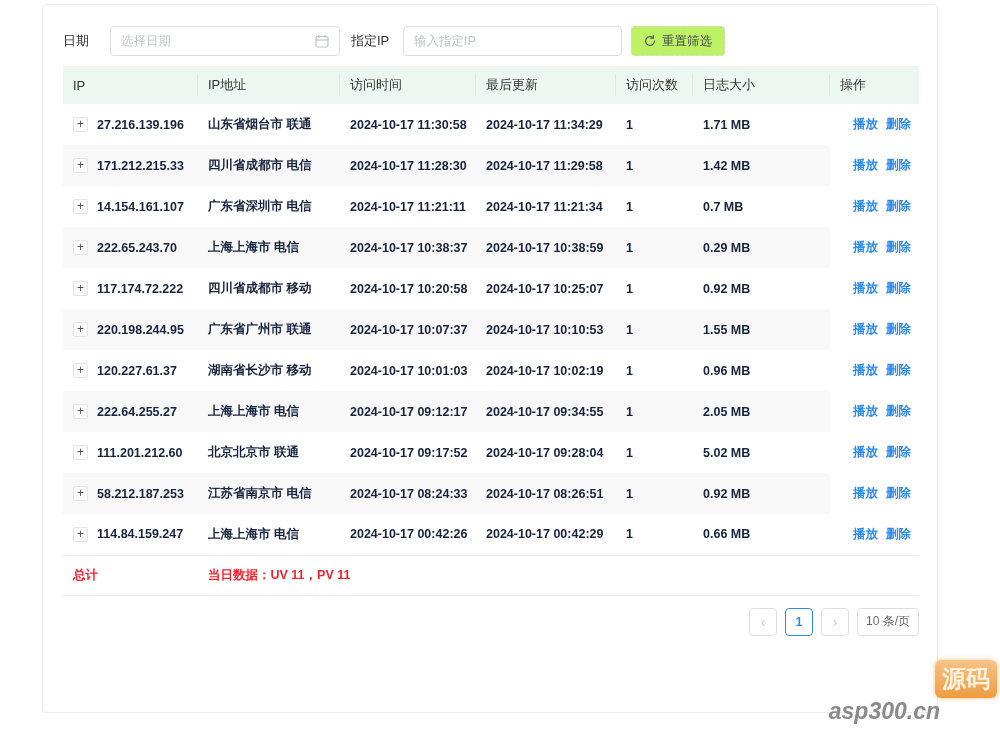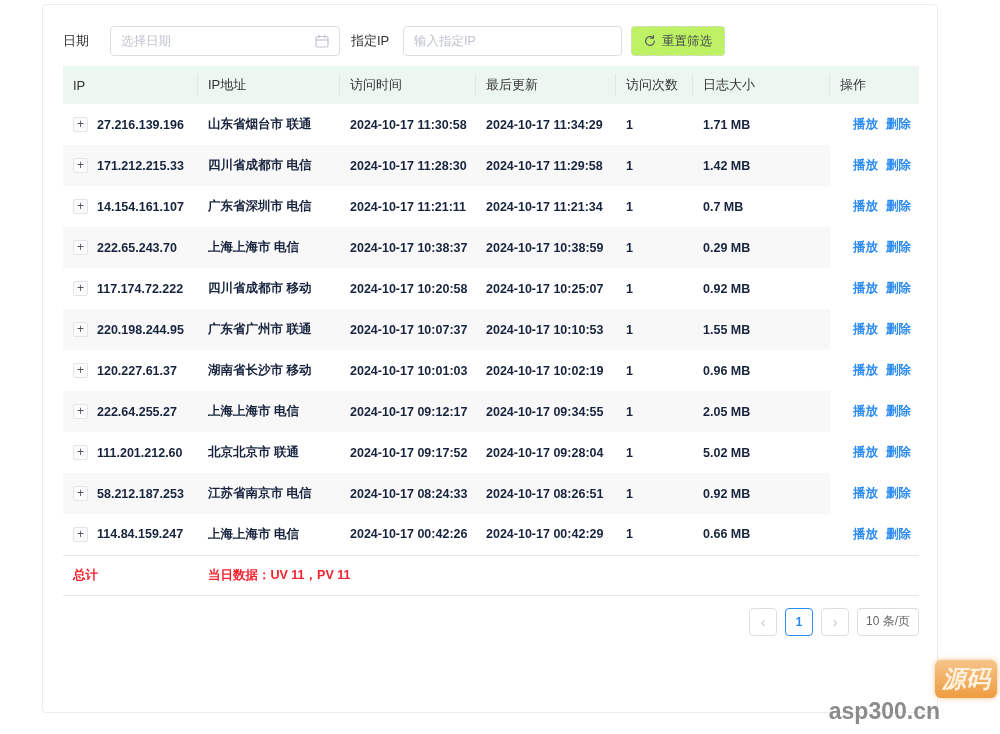--- a/index.html
+++ b/index.html
@@ -69,25 +69,25 @@
     font-size:12px; display:flex; align-items:center; padding:0 8px; cursor:pointer; }
 
   
   .watermark { position:absolute; right:3px; bottom:8px; text-align:right;
     pointer-events:none; z-index:50; }
   .wm-line1 { display:flex; align-items:center; gap:7px; justify-content:flex-end; }
   .wm-brand { font-size:45px; font-weight:800; font-style:italic; letter-spacing:1px;
     background:linear-gradient(180deg,#e8eff4 0%,#90a6b8 42%,#c2e0f4 50%,#7194ae 100%);
     -webkit-background-clip:text; background-clip:text; color:transparent;
     filter:drop-shadow(0 0 3px rgba(125,195,245,0.95)); line-height:1; }
-  .wm-badge { font-size:24px; font-weight:800; font-style:italic; color:#fdf2df;
+  .wm-badge { font-size:24px; font-weight:800; color:#fdf2df;
     background:linear-gradient(180deg,#f6c489,#ee9c40); padding:7px 7px;
     border-radius:6px; line-height:1;
     box-shadow:0 0 5px rgba(248,185,120,0.9); }
-  .wm-domain { font-size:23px; font-weight:700; color:#8b8b8b;
+  .wm-domain { font-size:23px; font-weight:700; font-style:italic; color:#8b8b8b;
     margin:0 57px 0 0; line-height:1.2; }
 </style>
 </head>
 <body>
 
 <div class="card">
 
 
   <div class="card-body">
 

